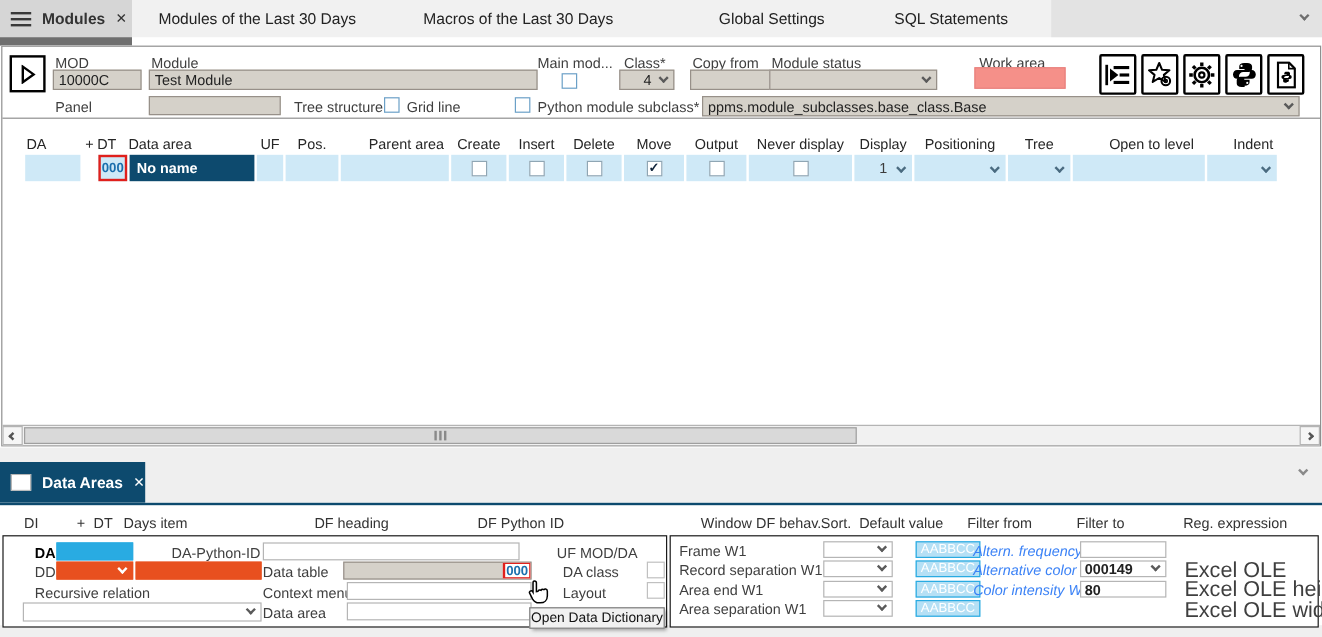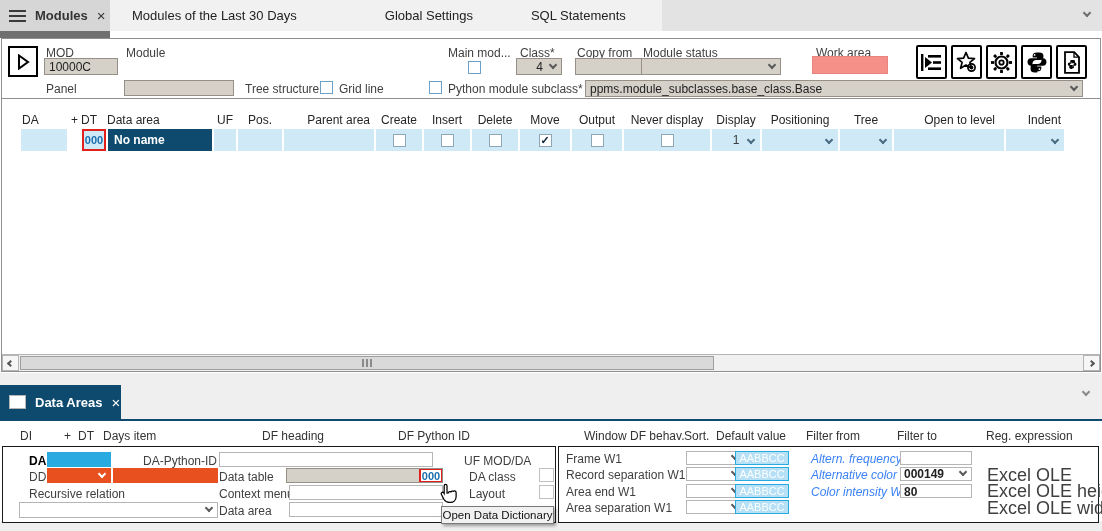--- a/index.html
+++ b/index.html
@@ -102,21 +102,21 @@
   .cyanblk { background:#29abe2; border:1px solid #29abe2; }
   .orgblk  { background:#e8501f; border:1px solid #e8501f; }
   .orgblk .chev { border-color:#fff; }
   .mini { width:15px; background:#fff; border:1px solid #c0c0c0; height:14px; }
   #ddbadge { position:absolute; right:-1px; top:-1px; width:24px; height:15px;
              background:#fff; border:2px solid #e0201c; color:#1b6fad; font-weight:bold;
              font-size:11px; display:flex; align-items:center; justify-content:center; }
   .rrow { position:absolute; left:0; width:100%; height:15px; }
   .r-label { position:absolute; left:7px; top:1px; font-size:12px; color:#3f3f3f; white-space:nowrap; }
   .r-sel { position:absolute; left:127px; top:0; width:58px; height:14px; }
-  .r-color { position:absolute; left:176px; top:0; width:54px; height:14px;
+  .r-color { position:absolute; left:204px; top:0; width:54px; height:14px;
              background:#b5e0f5; border:1px solid #29abe2; color:#fff; font-size:11px;
              display:flex; align-items:center; justify-content:center; }
   .r-midlabel { position:absolute; left:252px; top:1px; font-size:12px; color:#3b82f6; white-space:nowrap;font-style:italic; }
   .r-midfield { position:absolute; left:341px; top:0; width:72px; height:14px;font-weight:bold; }
   .r-farlabel { position:absolute; left:428px; top:14px; font-size:18px; color:#3f3f3f; white-space:nowrap; }
 
   #tooltip { position:absolute; left:441px; top:85px; width:113px; height:18px;
              background:#f1f1f1; border:1px solid #7a7a7a; box-shadow:2px 2px 3px rgba(0,0,0,.35);
              font-size:11.5px; color:#111; display:flex; align-items:center; justify-content:center;
              white-space:nowrap; z-index:6; }
@@ -129,39 +129,41 @@
   <div id="tab-active">
     <span class="burger">
         <i></i>
         <i></i>
         <i></i>
       </span>
     <span>Modules</span>
     <span class="x">×</span>
   </div>
   <div class="tab t2">Modules of the Last 30 Days</div>
+  <div class="tab t3">Macros of the Last 30 Days</div>
   <div class="tab t4">Global Settings</div>
   <div class="tab t5">SQL Statements</div>
   <div id="tab-filler"></div>
   <span class="chev" id="tabbar-chev"></span>
 </div>
 <div id="tab-underline"></div>
 
 <div id="main">
   <div id="toolbar">
     <div id="play">
       <svg width="14" height="16" viewBox="0 0 14 16">
         <polygon points="3,1.5 12,8 3,14.5" fill="#fff" stroke="#000" stroke-width="2"></polygon>
       </svg>
     </div>
 
     <span class="flabel" style="left:44px;top:7px">MOD</span>
     <div class="fld gray" style="left:42px;top:19px;width:74px">10000C</div>
 
     <span class="flabel" style="left:124px;top:7px">Module</span>
+    <div class="fld gray" style="left:122px;top:19px;width:324px">Test Module</div>
 
     <span class="flabel" style="left:446px;top:7px">Main mod...</span>
     <span class="cb" style="left:466px;top:22px"></span>
 
     <span class="flabel" style="left:518px;top:7px">Class*</span>
     <div class="fld gray sel" style="left:514px;top:19px;width:46px;justify-content:flex-end;padding-right:18px">
       <span>4</span>
         <span class="chev"></span>
     </div>
 

